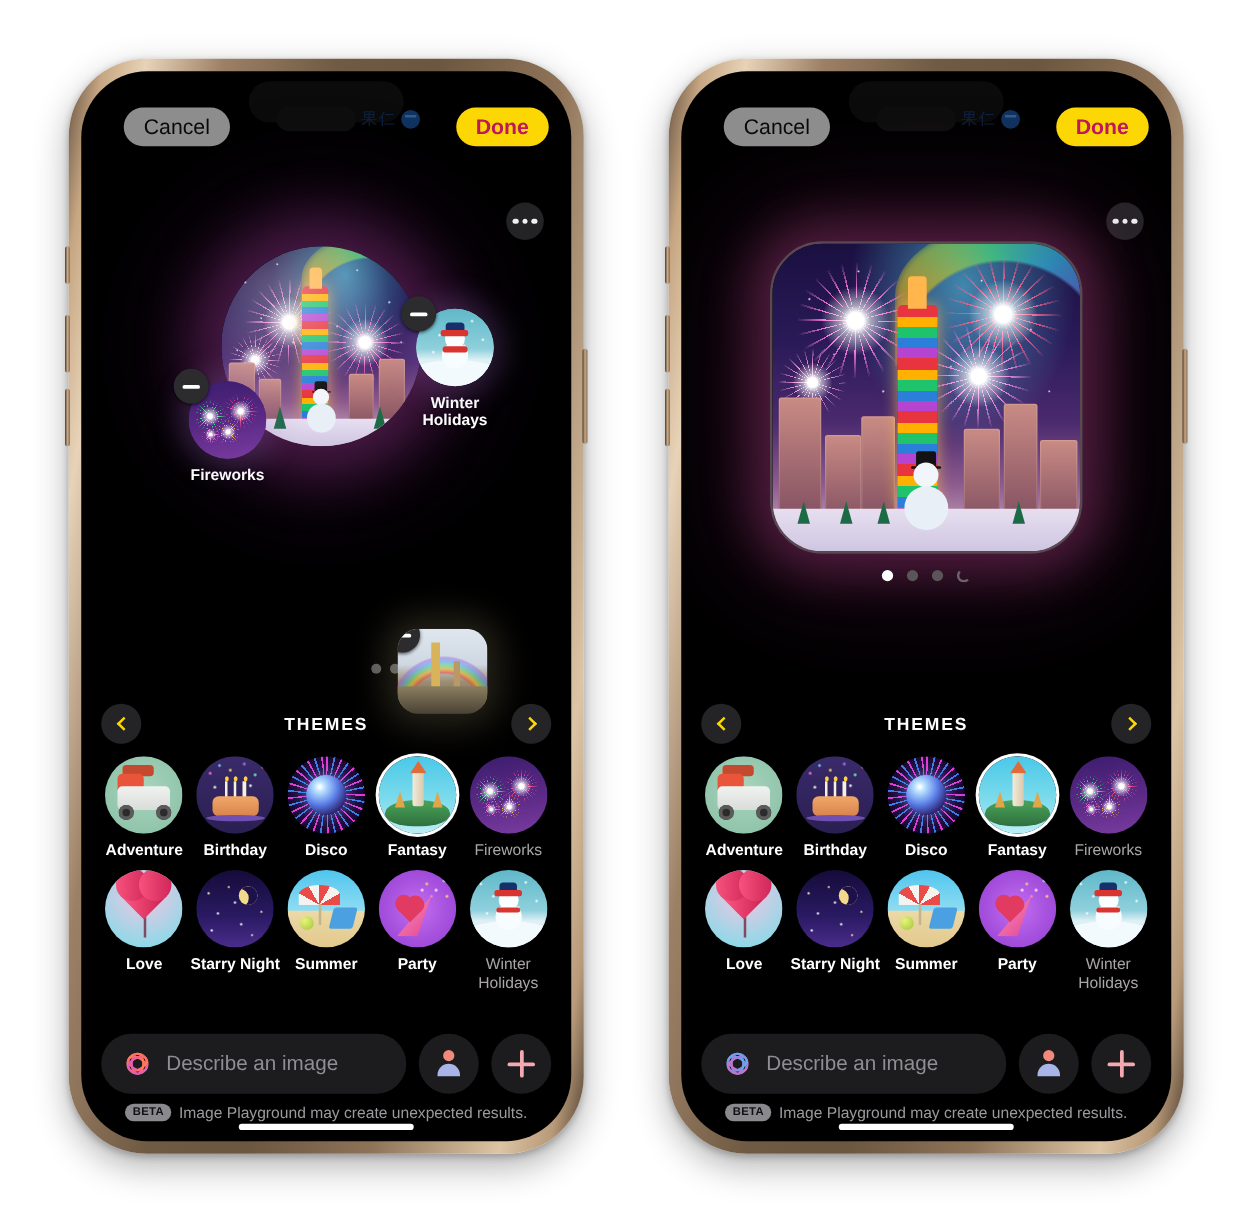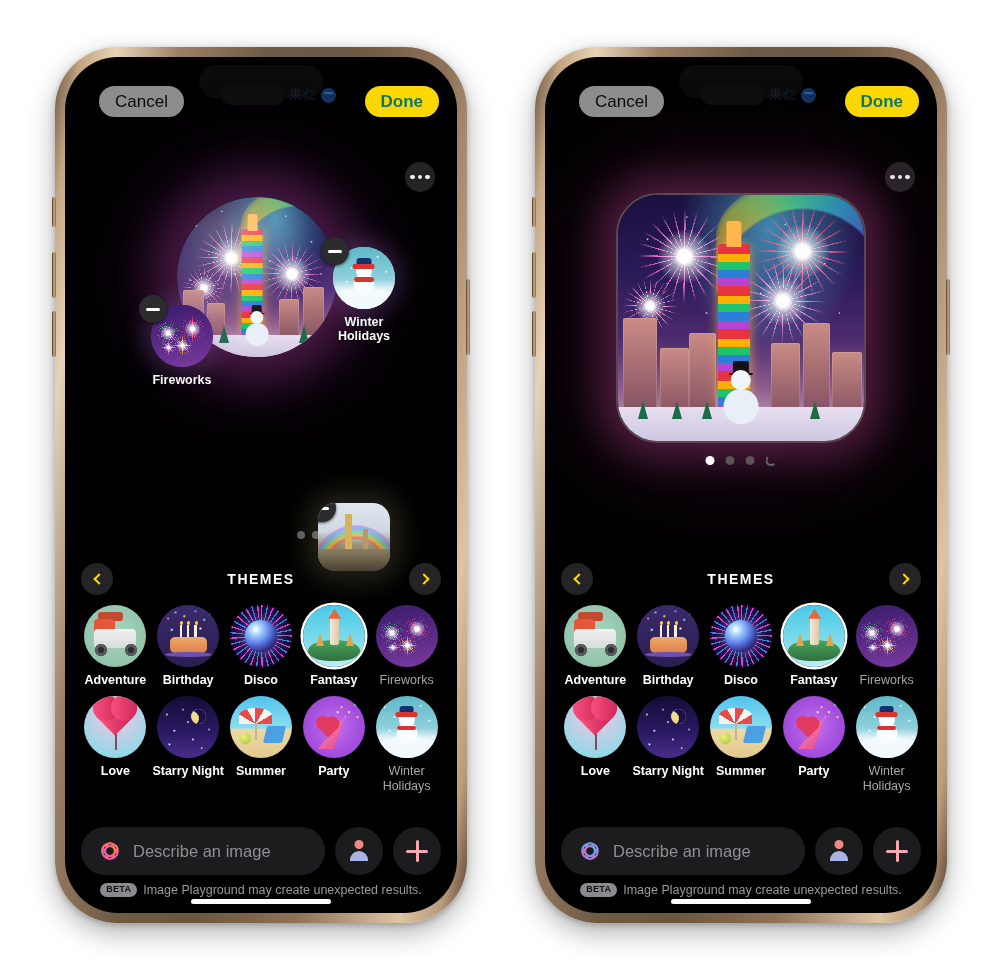--- a/index.html
+++ b/index.html
@@ -78,21 +78,21 @@
     z-index: 6;
   }
   .btn-cancel {
     background: #8d8d8d; color: #0a0a0a;
     font-size: 17px; font-weight: 500;
     padding: 7px 16px; border-radius: 18px;
     border: none; line-height: 1;
     font-family: "Liberation Sans", sans-serif;
   }
   .btn-done {
-    background: #FCD703; color: #0f766e;
+    background: #FCD703; color: #be185d;
     font-size: 17px; font-weight: 700;
     padding: 7px 16px; border-radius: 18px;
     border: none; line-height: 1;
     font-family: "Liberation Sans", sans-serif;
   }
 
   
   .canvas { position: absolute; top: 64px; left: 0; right: 0; height: 470px; }
 
   .more-btn {

